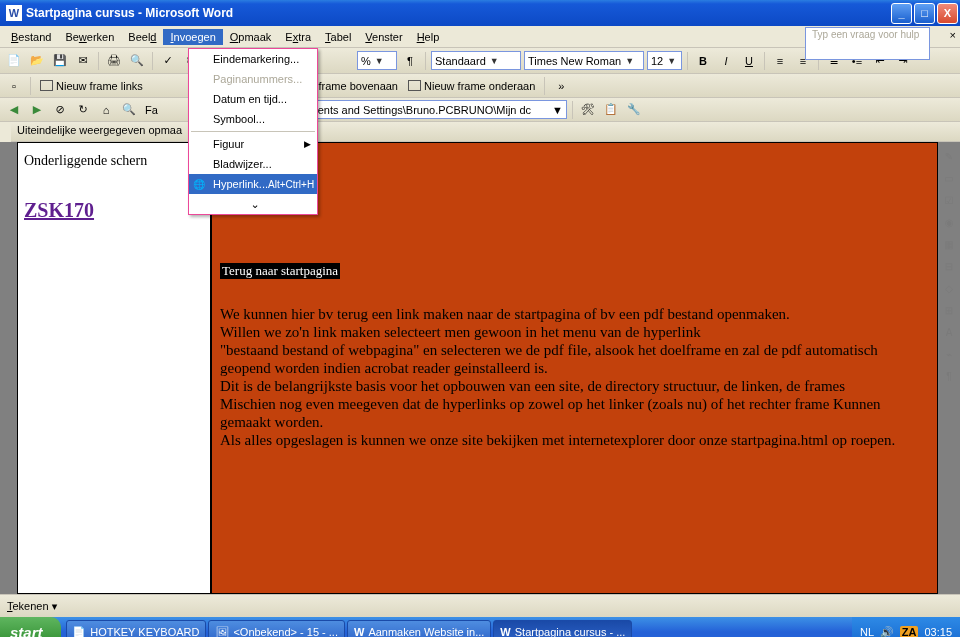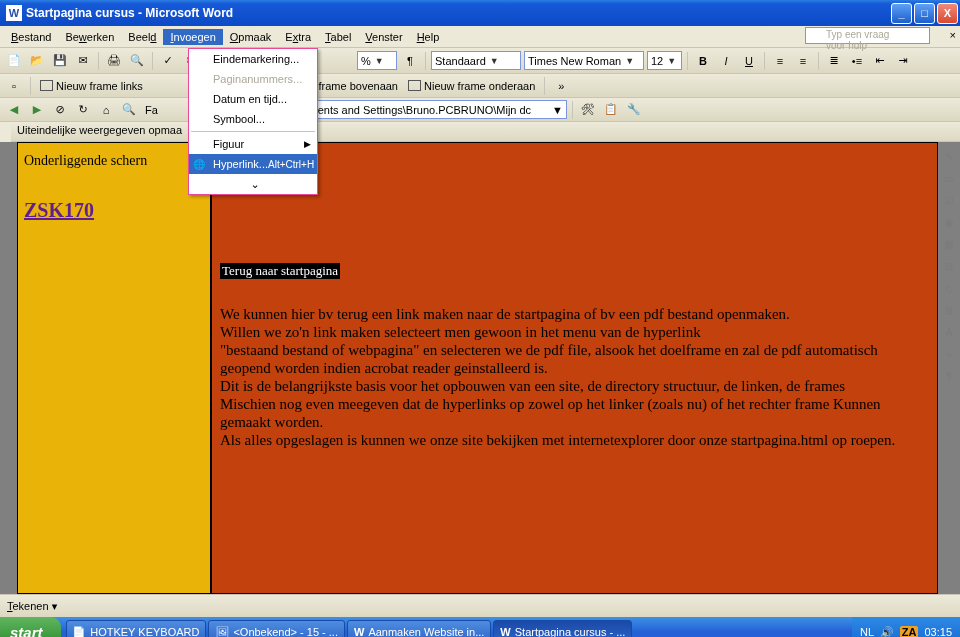--- a/index.html
+++ b/index.html
@@ -12,21 +12,21 @@
 .winbtns { margin-left: auto; display: flex; gap: 2px; }
 .winbtn { width: 21px; height: 21px; border-radius: 3px; border: 1px solid #fff; display: flex; align-items: center; justify-content: center; font-weight: bold; font-size: 11px; color: white; }
 .winbtn.min, .winbtn.max { background: linear-gradient(to bottom,#5fa0f4,#1a5fce); }
 .winbtn.close { background: linear-gradient(to bottom,#f08b7a,#d84a2e); }
 
 
 .menubar { height: 22px; background: #ece9d8; display: flex; align-items: center; padding: 0 4px; border-bottom: 1px solid #c8c4b8; position: relative; }
 .menubar .item { padding: 2px 7px; cursor: default; }
 .menubar .item u { text-decoration: underline; }
 .menubar .item.open { background: #316ac5; color: #fff; }
-.helpbox { position: absolute; right: 30px; top: 1px; border: 1px solid #7a96df; background: #fff; width: 125px; height: 17px; color: #aca899; font-size: 10px; padding: 1px 20px; }
+.helpbox { position: absolute; right: 30px; top: 1px; border: 1px solid #7a96df; background: #fff; width: 125px; height: 33px; color: #aca899; font-size: 10px; padding: 1px 6px; }
 .xbtn { position: absolute; right: 4px; top: 3px; font-size: 11px; }
 
 
 .toolbar { height: 26px; background: linear-gradient(to bottom,#edeada,#dcd8c2); border-bottom: 1px solid #c8c4b8; display: flex; align-items: center; padding: 0 4px; gap: 3px; }
 .tbtn { width: 20px; height: 20px; border: 1px solid transparent; display: flex; align-items: center; justify-content: center; font-size: 11px; }
 .sep { width: 1px; height: 18px; background: #c8c4b8; margin: 0 2px; }
 .combo { height: 19px; border: 1px solid #7a96df; background: #fff; font-size: 11px; padding: 1px 3px; display: flex; align-items: center; }
 .combo .arr { margin-left: 4px; font-size: 9px; color: #333; }
 .tlabel { padding: 0 3px; }
 
@@ -45,21 +45,21 @@
 .dropdown .mrow.dim { color: #aca899; }
 .dropdown .mrow.hl { background: #316ac5; color: #fff; }
 .dropdown .mrow .sub { position: absolute; right: 6px; font-size: 9px; }
 .dropdown .mrow .kicon { position: absolute; left: 4px; width: 14px; text-align: center; font-size: 10px; }
 .dropdown .msep { height: 1px; background: #c8c4b8; margin: 2px 2px; }
 .dropdown .shortcut { margin-left: auto; font-size: 10px; }
 
 
 .docarea { display: flex; height: 452px; background: #808080; }
 .leftmargin { width: 17px; background: #808080; }
-.page { flex: 0 0 194px; background: #eab308; border: 1px solid #000; }
+.page { flex: 0 0 194px; background: #ffffff; border: 1px solid #000; }
 .page .pagecontent { padding: 8px 6px; font-family: "Times New Roman", serif; }
 .page h3 { font-size: 14px; color: #000; margin-bottom: 30px; margin-top: 2px; font-weight: normal;}
 .page .zsk { color: #5f1f8f; font-size: 20px; font-weight: bold; text-decoration: underline; }
 .rightpage { flex: 1; background: #c2410c; border: 1px solid #000; margin-right: 22px; position: relative; }
 .blackbar { position: absolute; top: 120px; left: 8px; background: #000; color: #fff; font-family: "Times New Roman", serif; font-size: 13px; padding: 0 2px; }
 .bodytext { position: absolute; top: 162px; left: 8px; right: 20px; font-family: "Times New Roman", serif; font-size: 15px; line-height: 1.2; }
 .sidetools { position: absolute; right: 2px; top: 148px; width: 18px; display: flex; flex-direction: column; gap: 6px; align-items: center;}
 .sidetools .st { width: 16px; height: 16px; font-size: 10px; display: flex; align-items: center; justify-content: center; color: #7a7a7a;}
 
 .drawbar { height: 23px; background: linear-gradient(to bottom,#edeada,#dcd8c2); border-top: 1px solid #c8c4b8; display:flex; align-items:center; padding:0 4px; gap:3px;text-align:center; }
@@ -186,20 +186,21 @@
 <div class="dropdown">
   <div class="mrow">Eindemarkering...</div>
   <div class="mrow dim">Paginanummers...</div>
   <div class="mrow">Datum en tijd...</div>
   <div class="mrow">Symbool...</div>
   <div class="msep"></div>
   <div class="mrow">
       <span>Figuur</span>
       <span class="sub">▶</span>
     </div>
+  <div class="mrow">Bladwijzer...</div>
   <div class="mrow hl">
       <span class="kicon">🌐</span>
       <span>Hyperlink...</span>
       <span class="shortcut">Alt+Ctrl+H</span>
     </div>
   <div class="mrow" style="justify-content:center">
       <span>⌄</span>
     </div>
 </div>
 

